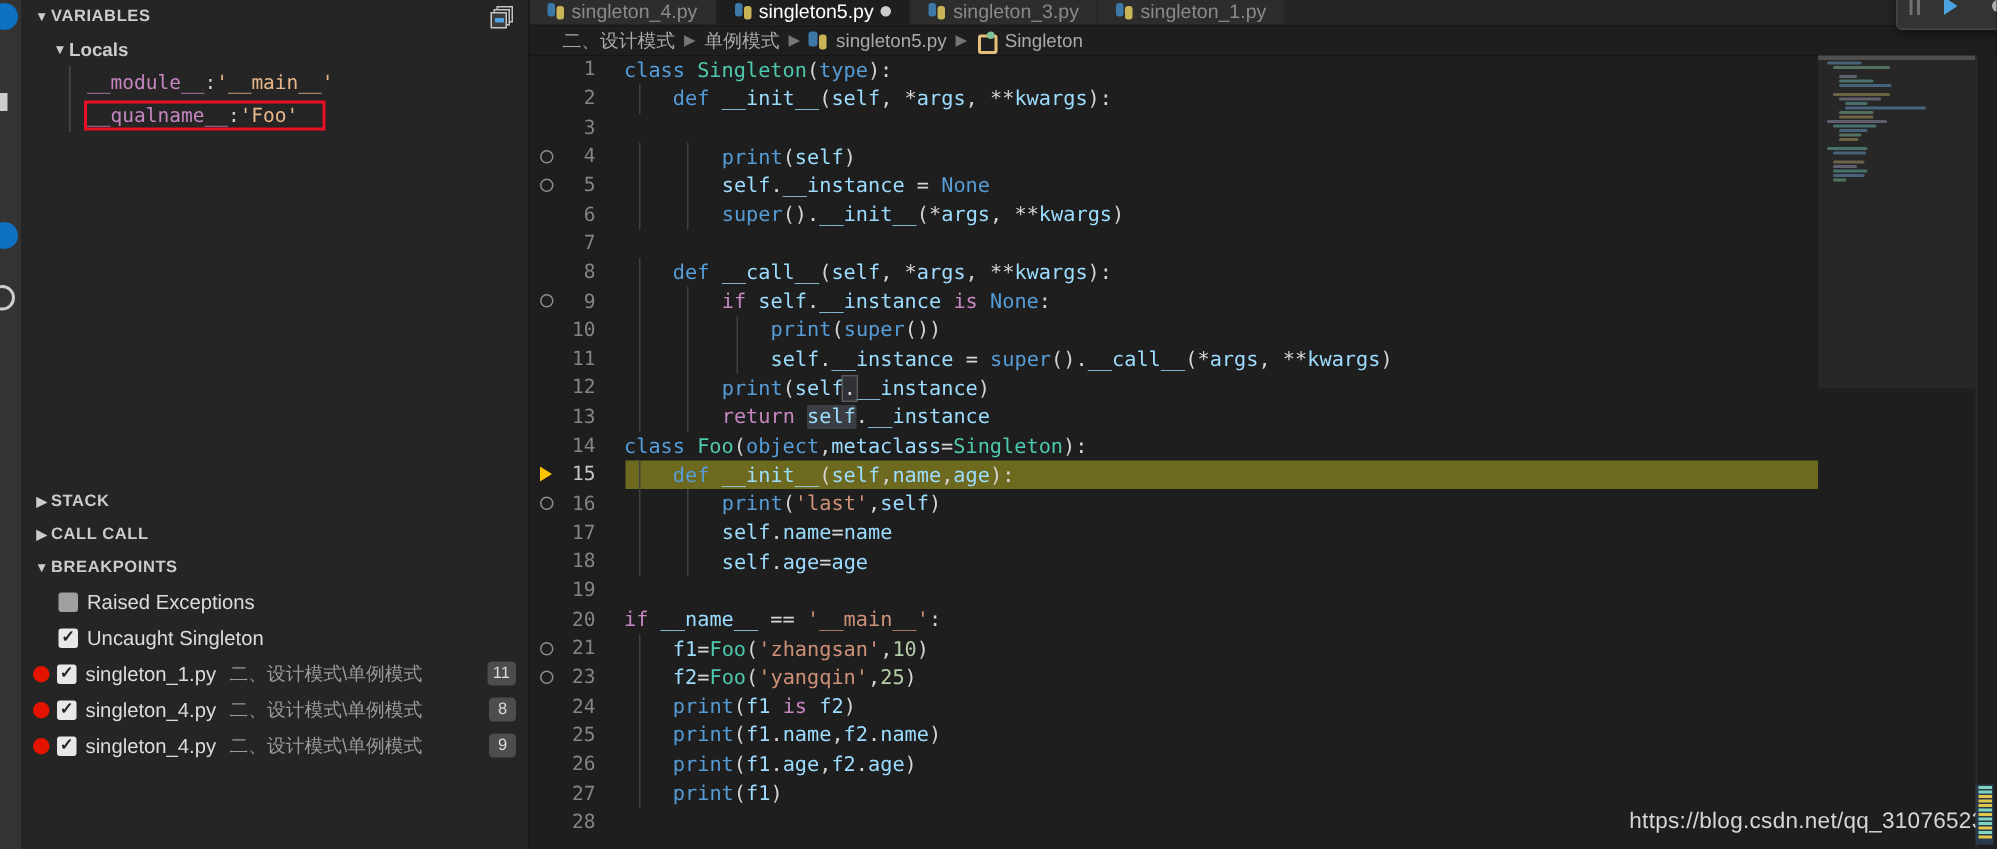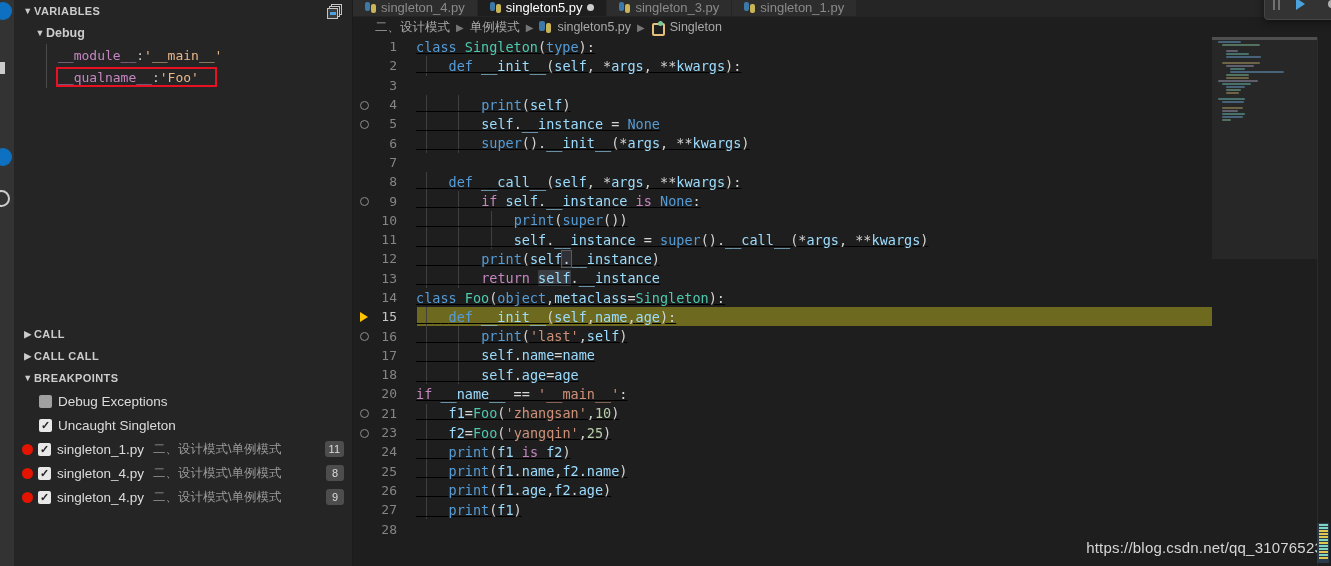--- a/index.html
+++ b/index.html
@@ -194,21 +194,21 @@
     width: 32px; flex: 0 0 32px; text-align: right; padding-right: 10px;
     color: #858585; font-size: 13px;
   }
   .lineno.cur { color: #c6c6c6; }
   .code-text { padding-left: 9px; position: relative; }
   .code-line.exec .code-text-wrap {
     position: absolute; left: 64px; right: 115px; top: 0; bottom: 0;
     background: #6d6a1f;
   }
   .code-text-wrap { position: absolute; left: 0; top: 0; }
-  .code-body { position: relative; z-index: 2; text-decoration: underline; }
+  .code-body { position: relative; z-index: 2; }
 
   
   .iguide {
     position: absolute; top: 0; bottom: 0; width: 1px; background: #404040;
     z-index: 1;
   }
 
   
   .t-kw      { color: #569cd6; }  
   .t-kw2     { color: #c586c0; }  
@@ -323,21 +323,21 @@
             <span class="sq s2"></span>
             <span class="sq s3"></span>
           <span class="dot"></span>
         </span>
       </span>
     </div>
 
     <div class="var-body">
       <div class="scope-row">
         <span class="twisty">▼</span>
-        <span>Debug</span>
+        <span>Locals</span>
       </div>
 
       <div class="var-row">
         <span class="var-indent-line"></span>
         <span class="var-name">__module__</span>
           <span class="var-colon">: </span>
           <span class="var-value">'__main__'</span>
       </div>
 
       <div class="var-row">
@@ -346,37 +346,37 @@
           <span class="var-colon">: </span>
           <span class="var-value">'Foo'</span>
         <span class="annot-box"></span>
       </div>
 
       <div class="var-filler"></div>
     </div>
 
     <div class="section-header">
       <span class="twisty">▶</span>
-      <span>CALL</span>
+      <span>STACK</span>
     </div>
 
     <div class="section-header">
       <span class="twisty">▶</span>
       <span>CALL CALL</span>
     </div>
 
     <div class="section-header">
       <span class="twisty">▼</span>
       <span>BREAKPOINTS</span>
     </div>
 
     <div class="bp-body">
       <div class="bp-row bp-exc-pad">
         <span class="bp-check unchecked">✓</span>
-        <span class="bp-label">Debug Exceptions</span>
+        <span class="bp-label">Raised Exceptions</span>
       </div>
       <div class="bp-row bp-exc-pad">
         <span class="bp-check">✓</span>
         <span class="bp-label">Uncaught Singleton</span>
       </div>
 
       <div class="bp-row">
         <span class="bp-dot"></span>
         <span class="bp-check">✓</span>
         <span class="bp-label">singleton_1.py</span>
@@ -448,20 +448,21 @@
         <div class="code-line"><span class="glyph"><span class="bp-hollow"></span></span><span class="lineno">9</span><span class="iguide" style="left: 73px;"></span><span class="iguide" style="left: 105.48px;"></span><span class="code-text code-body"><span class="t-plain"> </span><span class="t-plain"> </span><span class="t-plain"> </span><span class="t-plain"> </span><span class="t-plain"> </span><span class="t-plain"> </span><span class="t-plain"> </span><span class="t-plain"> </span><span class="t-kw2">if</span><span class="t-plain"> </span><span class="t-var">self</span><span class="t-plain">.</span><span class="t-var">__instance</span><span class="t-plain"> </span><span class="t-kw2">is</span><span class="t-plain"> </span><span class="t-kw">None</span><span class="t-plain">:</span></span></div>
         <div class="code-line"><span class="glyph"></span><span class="lineno">10</span><span class="iguide" style="left: 73px;"></span><span class="iguide" style="left: 105.48px;"></span><span class="iguide" style="left: 137.96px;"></span><span class="code-text code-body"><span class="t-plain"> </span><span class="t-plain"> </span><span class="t-plain"> </span><span class="t-plain"> </span><span class="t-plain"> </span><span class="t-plain"> </span><span class="t-plain"> </span><span class="t-plain"> </span><span class="t-plain"> </span><span class="t-plain"> </span><span class="t-plain"> </span><span class="t-plain"> </span><span class="t-builtin">print</span><span class="t-plain">(</span><span class="t-builtin">super</span><span class="t-plain">(</span><span class="t-plain">)</span><span class="t-plain">)</span></span></div>
         <div class="code-line"><span class="glyph"></span><span class="lineno">11</span><span class="iguide" style="left: 73px;"></span><span class="iguide" style="left: 105.48px;"></span><span class="iguide" style="left: 137.96px;"></span><span class="code-text code-body"><span class="t-plain"> </span><span class="t-plain"> </span><span class="t-plain"> </span><span class="t-plain"> </span><span class="t-plain"> </span><span class="t-plain"> </span><span class="t-plain"> </span><span class="t-plain"> </span><span class="t-plain"> </span><span class="t-plain"> </span><span class="t-plain"> </span><span class="t-plain"> </span><span class="t-var">self</span><span class="t-plain">.</span><span class="t-var">__instance</span><span class="t-plain"> </span><span class="t-plain">=</span><span class="t-plain"> </span><span class="t-builtin">super</span><span class="t-plain">(</span><span class="t-plain">)</span><span class="t-plain">.</span><span class="t-var">__call__</span><span class="t-plain">(</span><span class="t-plain">*</span><span class="t-var">args</span><span class="t-plain">,</span><span class="t-plain"> </span><span class="t-plain">*</span><span class="t-plain">*</span><span class="t-var">kwargs</span><span class="t-plain">)</span></span></div>
         <div class="code-line"><span class="glyph"></span><span class="lineno">12</span><span class="iguide" style="left: 73px;"></span><span class="iguide" style="left: 105.48px;"></span><span class="code-text code-body"><span class="t-plain"> </span><span class="t-plain"> </span><span class="t-plain"> </span><span class="t-plain"> </span><span class="t-plain"> </span><span class="t-plain"> </span><span class="t-plain"> </span><span class="t-plain"> </span><span class="t-builtin">print</span><span class="t-plain">(</span><span class="t-var">self</span><span class="t-plain sel-box">.</span><span class="t-var">__instance</span><span class="t-plain">)</span></span></div>
         <div class="code-line"><span class="glyph"></span><span class="lineno">13</span><span class="iguide" style="left: 73px;"></span><span class="iguide" style="left: 105.48px;"></span><span class="code-text code-body"><span class="t-plain"> </span><span class="t-plain"> </span><span class="t-plain"> </span><span class="t-plain"> </span><span class="t-plain"> </span><span class="t-plain"> </span><span class="t-plain"> </span><span class="t-plain"> </span><span class="t-kw2">return</span><span class="t-plain"> </span><span class="t-var sel-match">self</span><span class="t-plain">.</span><span class="t-var">__instance</span></span></div>
         <div class="code-line"><span class="glyph"></span><span class="lineno">14</span><span class="code-text code-body"><span class="t-kw">class</span><span class="t-plain"> </span><span class="t-type">Foo</span><span class="t-plain">(</span><span class="t-builtin">object</span><span class="t-plain">,</span><span class="t-var">metaclass</span><span class="t-plain">=</span><span class="t-type">Singleton</span><span class="t-plain">)</span><span class="t-plain">:</span></span></div>
         <div class="code-line exec"><span class="glyph"><span class="exec-arrow"></span></span><span class="lineno cur">15</span><span class="code-text-wrap"></span><span class="iguide" style="left: 73px;"></span><span class="code-text code-body"><span class="t-plain"> </span><span class="t-plain"> </span><span class="t-plain"> </span><span class="t-plain"> </span><span class="t-kw">def</span><span class="t-plain"> </span><span class="t-var">__init__</span><span class="t-plain">(</span><span class="t-var">self</span><span class="t-plain">,</span><span class="t-var">name</span><span class="t-plain">,</span><span class="t-var">age</span><span class="t-plain">)</span><span class="t-plain">:</span></span></div>
         <div class="code-line"><span class="glyph"><span class="bp-hollow"></span></span><span class="lineno">16</span><span class="iguide" style="left: 73px;"></span><span class="iguide" style="left: 105.48px;"></span><span class="code-text code-body"><span class="t-plain"> </span><span class="t-plain"> </span><span class="t-plain"> </span><span class="t-plain"> </span><span class="t-plain"> </span><span class="t-plain"> </span><span class="t-plain"> </span><span class="t-plain"> </span><span class="t-builtin">print</span><span class="t-plain">(</span><span class="t-str">'last'</span><span class="t-plain">,</span><span class="t-var">self</span><span class="t-plain">)</span></span></div>
         <div class="code-line"><span class="glyph"></span><span class="lineno">17</span><span class="iguide" style="left: 73px;"></span><span class="iguide" style="left: 105.48px;"></span><span class="code-text code-body"><span class="t-plain"> </span><span class="t-plain"> </span><span class="t-plain"> </span><span class="t-plain"> </span><span class="t-plain"> </span><span class="t-plain"> </span><span class="t-plain"> </span><span class="t-plain"> </span><span class="t-var">self</span><span class="t-plain">.</span><span class="t-var">name</span><span class="t-plain">=</span><span class="t-var">name</span></span></div>
         <div class="code-line"><span class="glyph"></span><span class="lineno">18</span><span class="iguide" style="left: 73px;"></span><span class="iguide" style="left: 105.48px;"></span><span class="code-text code-body"><span class="t-plain"> </span><span class="t-plain"> </span><span class="t-plain"> </span><span class="t-plain"> </span><span class="t-plain"> </span><span class="t-plain"> </span><span class="t-plain"> </span><span class="t-plain"> </span><span class="t-var">self</span><span class="t-plain">.</span><span class="t-var">age</span><span class="t-plain">=</span><span class="t-var">age</span></span></div>
+        <div class="code-line"><span class="glyph"></span><span class="lineno">19</span><span class="code-text code-body"></span></div>
         <div class="code-line"><span class="glyph"></span><span class="lineno">20</span><span class="code-text code-body"><span class="t-kw2">if</span><span class="t-plain"> </span><span class="t-var">__name__</span><span class="t-plain"> </span><span class="t-plain">=</span><span class="t-plain">=</span><span class="t-plain"> </span><span class="t-str">'__main__'</span><span class="t-plain">:</span></span></div>
         <div class="code-line"><span class="glyph"><span class="bp-hollow"></span></span><span class="lineno">21</span><span class="iguide" style="left: 73px;"></span><span class="code-text code-body"><span class="t-plain"> </span><span class="t-plain"> </span><span class="t-plain"> </span><span class="t-plain"> </span><span class="t-var">f1</span><span class="t-plain">=</span><span class="t-type">Foo</span><span class="t-plain">(</span><span class="t-str">'zhangsan'</span><span class="t-plain">,</span><span class="t-num">10</span><span class="t-plain">)</span></span></div>
         <div class="code-line"><span class="glyph"><span class="bp-hollow"></span></span><span class="lineno">23</span><span class="iguide" style="left: 73px;"></span><span class="code-text code-body"><span class="t-plain"> </span><span class="t-plain"> </span><span class="t-plain"> </span><span class="t-plain"> </span><span class="t-var">f2</span><span class="t-plain">=</span><span class="t-type">Foo</span><span class="t-plain">(</span><span class="t-str">'yangqin'</span><span class="t-plain">,</span><span class="t-num">25</span><span class="t-plain">)</span></span></div>
         <div class="code-line"><span class="glyph"></span><span class="lineno">24</span><span class="iguide" style="left: 73px;"></span><span class="code-text code-body"><span class="t-plain"> </span><span class="t-plain"> </span><span class="t-plain"> </span><span class="t-plain"> </span><span class="t-builtin">print</span><span class="t-plain">(</span><span class="t-var">f1</span><span class="t-plain"> </span><span class="t-kw2">is</span><span class="t-plain"> </span><span class="t-var">f2</span><span class="t-plain">)</span></span></div>
         <div class="code-line"><span class="glyph"></span><span class="lineno">25</span><span class="iguide" style="left: 73px;"></span><span class="code-text code-body"><span class="t-plain"> </span><span class="t-plain"> </span><span class="t-plain"> </span><span class="t-plain"> </span><span class="t-builtin">print</span><span class="t-plain">(</span><span class="t-var">f1</span><span class="t-plain">.</span><span class="t-var">name</span><span class="t-plain">,</span><span class="t-var">f2</span><span class="t-plain">.</span><span class="t-var">name</span><span class="t-plain">)</span></span></div>
         <div class="code-line"><span class="glyph"></span><span class="lineno">26</span><span class="iguide" style="left: 73px;"></span><span class="code-text code-body"><span class="t-plain"> </span><span class="t-plain"> </span><span class="t-plain"> </span><span class="t-plain"> </span><span class="t-builtin">print</span><span class="t-plain">(</span><span class="t-var">f1</span><span class="t-plain">.</span><span class="t-var">age</span><span class="t-plain">,</span><span class="t-var">f2</span><span class="t-plain">.</span><span class="t-var">age</span><span class="t-plain">)</span></span></div>
         <div class="code-line"><span class="glyph"></span><span class="lineno">27</span><span class="iguide" style="left: 73px;"></span><span class="code-text code-body"><span class="t-plain"> </span><span class="t-plain"> </span><span class="t-plain"> </span><span class="t-plain"> </span><span class="t-builtin">print</span><span class="t-plain">(</span><span class="t-var">f1</span><span class="t-plain">)</span></span></div>
         <div class="code-line"><span class="glyph"></span><span class="lineno">28</span><span class="code-text code-body"></span></div>
       </div>
 

